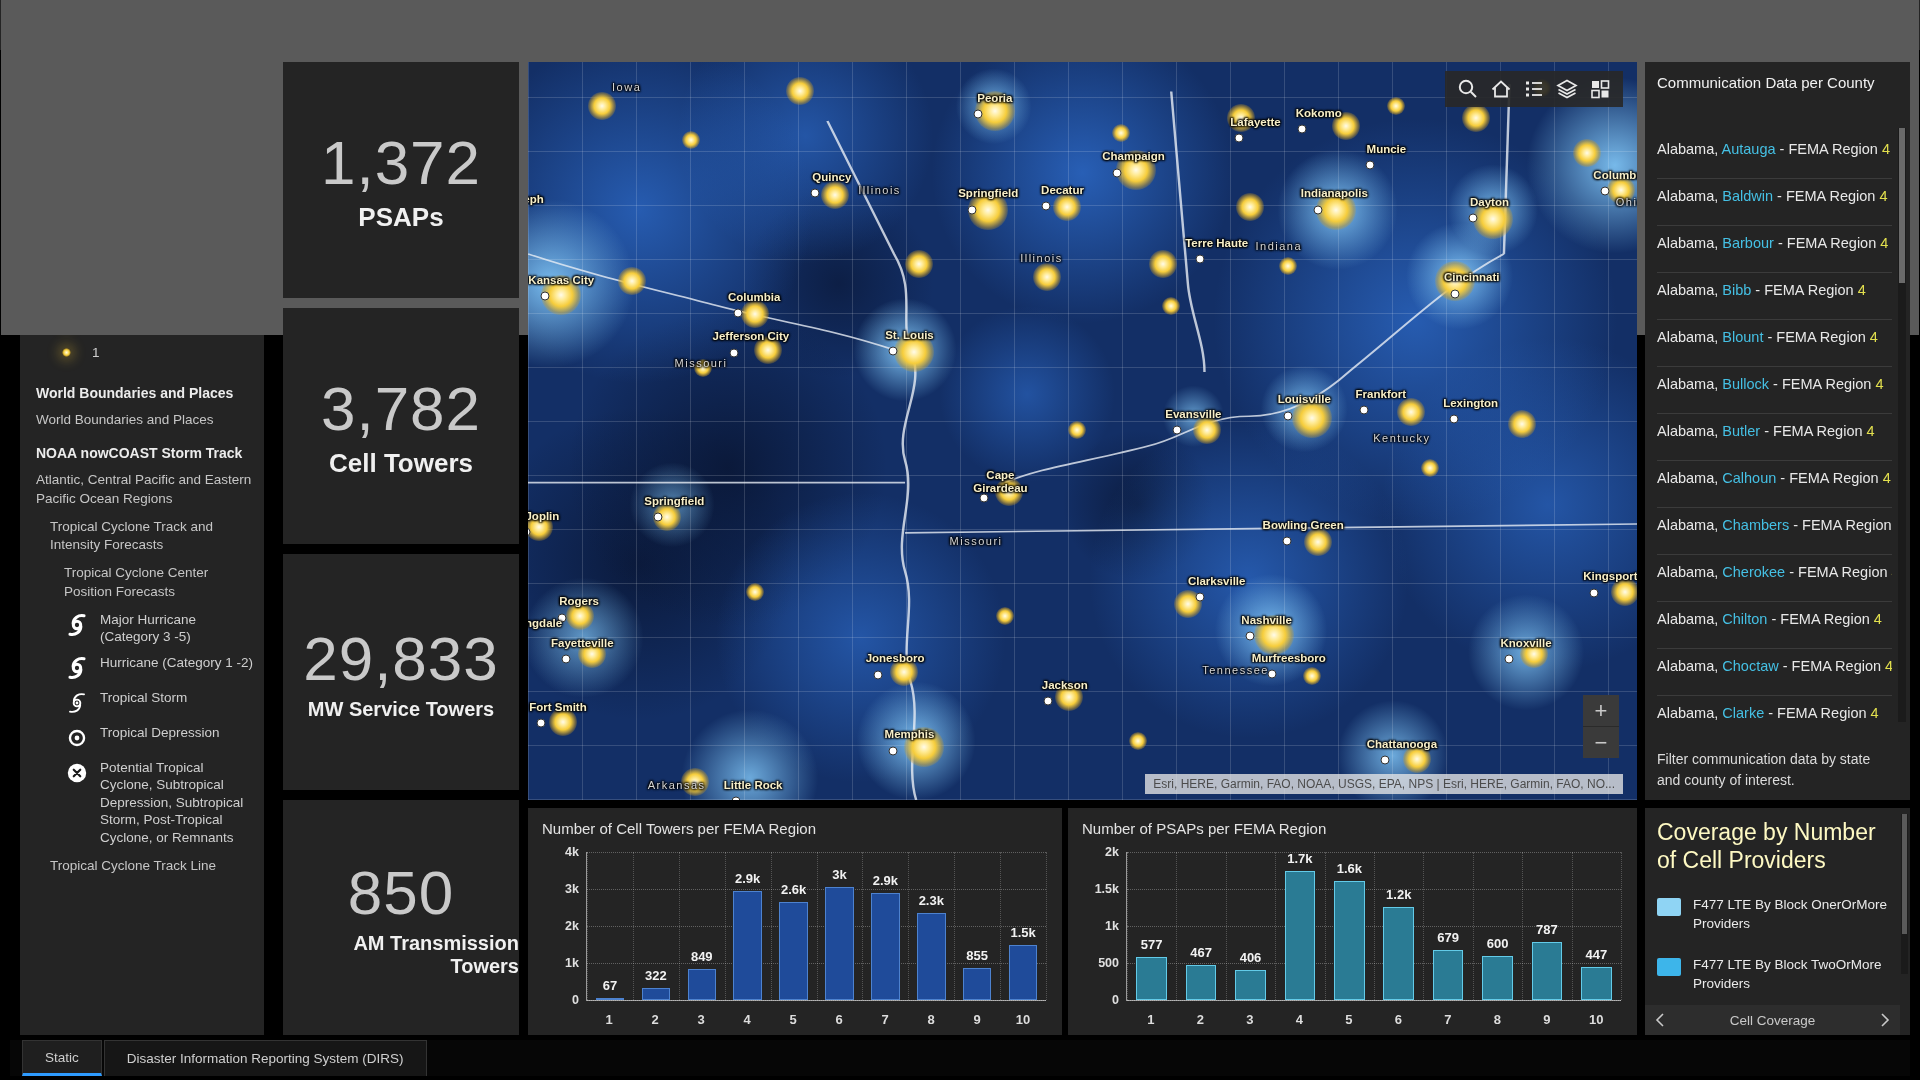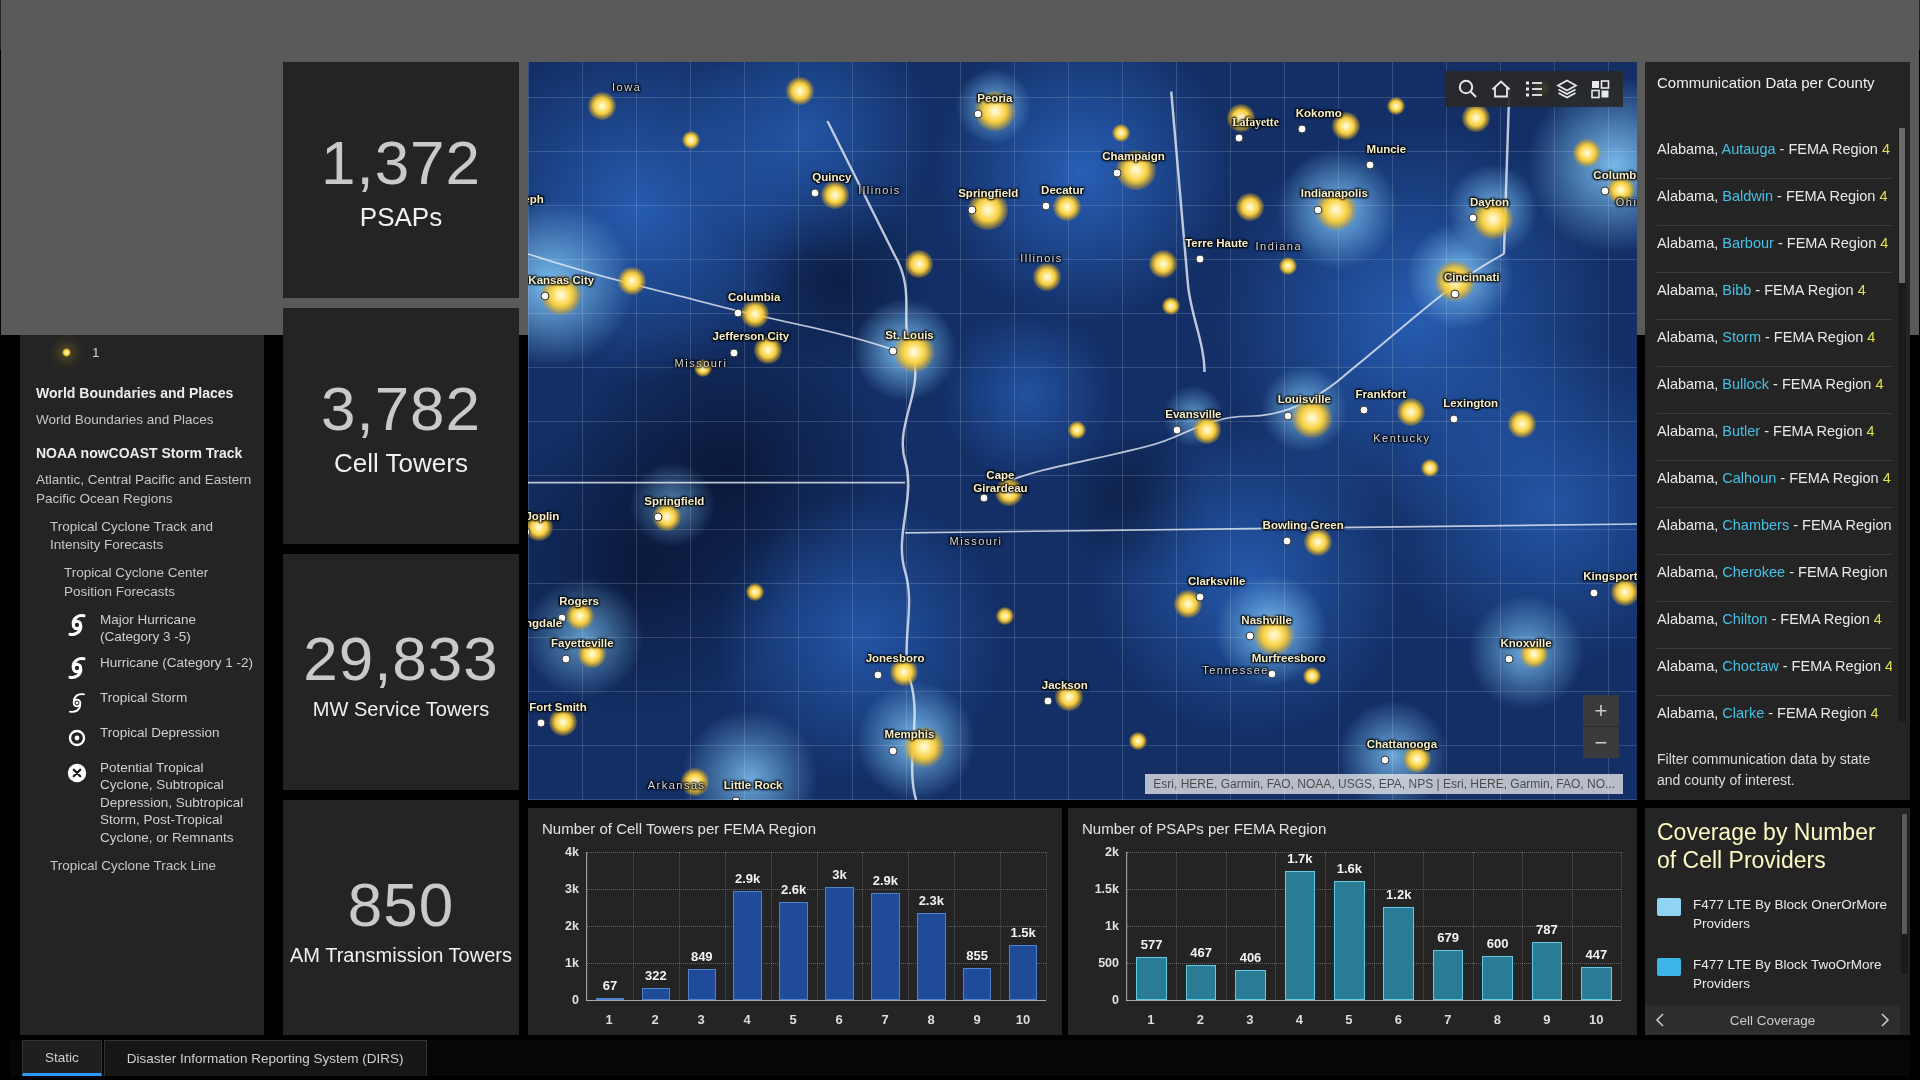--- a/index.html
+++ b/index.html
@@ -32,21 +32,21 @@
   .storm-row{display:flex;align-items:flex-start;margin:8px 0 8px 28px;line-height:1.3;}
   .storm-row .s-icon{width:26px;height:26px;flex:0 0 auto;margin-right:10px;margin-top:1px;}
   .storm-row .s-icon svg{width:26px;height:26px;display:block;}
   #legend-scroll{left:266px;top:62px;width:8px;bottom:45px;background:#1b1b1b;}
   #legend-scroll .thumb{position:absolute;left:1px;right:1px;top:0;height:335px;background:#5a5a5a;}
 
   
   .stat-card{position:absolute;left:283px;width:236px;background:#242424;display:flex;flex-direction:column;
     align-items:center;justify-content:center;}
   .stat-value{color:#c9c9c9;font-size:62px;font-weight:500;letter-spacing:1px;}
-  .stat-label{color:#f0f0f0;font-size:26px;font-weight:400;margin-top:4px;text-align:left;}
+  .stat-label{color:#f0f0f0;font-size:26px;font-weight:700;margin-top:4px;text-align:right;}
   .stat-label.small{font-size:20px;}
 
   
   #map{left:528px;top:62px;width:1109px;height:738px;background-color:#132f66;overflow:hidden;
     background-image:
       radial-gradient(circle at 34% 39%, rgba(130,200,248,.95) 0,rgba(130,200,248,0) 6%),
       radial-gradient(circle at 73% 20%, rgba(130,200,248,.9) 0,rgba(130,200,248,0) 6%),
       radial-gradient(circle at 84% 29%, rgba(130,200,248,.9) 0,rgba(130,200,248,0) 5%),
       radial-gradient(circle at 87% 20%, rgba(130,200,248,.8) 0,rgba(130,200,248,0) 4%),
       radial-gradient(circle at 70% 47%, rgba(130,200,248,.85) 0,rgba(130,200,248,0) 5%),
@@ -369,21 +369,21 @@
         <div class="tower" style="left: 78.3%; top: 5.9%; width: 18px; height: 18px;"></div>
         <div class="tower" style="left: 43%; top: 75%; width: 18px; height: 18px;"></div>
         <div class="tower" style="left: 55%; top: 92%; width: 18px; height: 18px;"></div>
       </div>
     <div id="labels-layer">
         <div class="city-label state" style="left: 8.9%; top: 3.4%;">Iowa</div>
         <div class="city-label" style="left: 42.1%; top: 4.9%;">Peoria</div>
         <div class="city-marker" style="left: 40.6%; top: 7.1%;"></div>
         <div class="city-label" style="left: 71.3%; top: 6.9%;">Kokomo</div>
         <div class="city-marker" style="left: 69.8%; top: 9.1%;"></div>
-        <div class="city-label" style="left: 65.6%; top: 8.1%; font-family: Liberation Serif, serif;">Lafayette</div>
+        <div class="city-label" style="left: 65.6%; top: 8.1%;">Lafayette</div>
         <div class="city-marker" style="left: 64.1%; top: 10.3%;"></div>
         <div class="city-label" style="left: 77.4%; top: 11.8%;">Muncie</div>
         <div class="city-marker" style="left: 75.9%; top: 14%;"></div>
         <div class="city-label" style="left: 54.6%; top: 12.8%;">Champaign</div>
         <div class="city-marker" style="left: 53.1%; top: 15%;"></div>
         <div class="city-label" style="left: 27.4%; top: 15.6%;">Quincy</div>
         <div class="city-marker" style="left: 25.9%; top: 17.8%;"></div>
         <div class="city-label state" style="left: 31.7%; top: 17.3%;">Illinois</div>
         <div class="city-label" style="left: 41.5%; top: 17.8%;">Springfield</div>
         <div class="city-marker" style="left: 40%; top: 20%;"></div>
@@ -506,21 +506,21 @@
     <div id="map-attribution">Esri, HERE, Garmin, FAO, NOAA, USGS, EPA, NPS | Esri, HERE, Garmin, FAO, NO...</div>
   </div>
 
   <div id="county-panel" class="panel">
     <div id="county-title">Communication Data per County</div>
     <div id="county-list">
         <div class="county-row"><span>Alabama, </span><span class="cty">Autauga</span><span> - FEMA Region </span><span class="reg">4</span></div>
         <div class="county-row"><span>Alabama, </span><span class="cty">Baldwin</span><span> - FEMA Region </span><span class="reg">4</span></div>
         <div class="county-row"><span>Alabama, </span><span class="cty">Barbour</span><span> - FEMA Region </span><span class="reg">4</span></div>
         <div class="county-row"><span>Alabama, </span><span class="cty">Bibb</span><span> - FEMA Region </span><span class="reg">4</span></div>
-        <div class="county-row"><span>Alabama, </span><span class="cty">Storm</span><span> - FEMA Region </span><span class="reg">4</span></div>
+        <div class="county-row"><span>Alabama, </span><span class="cty">Blount</span><span> - FEMA Region </span><span class="reg">4</span></div>
         <div class="county-row"><span>Alabama, </span><span class="cty">Bullock</span><span> - FEMA Region </span><span class="reg">4</span></div>
         <div class="county-row"><span>Alabama, </span><span class="cty">Butler</span><span> - FEMA Region </span><span class="reg">4</span></div>
         <div class="county-row"><span>Alabama, </span><span class="cty">Calhoun</span><span> - FEMA Region </span><span class="reg">4</span></div>
         <div class="county-row"><span>Alabama, </span><span class="cty">Chambers</span><span> - FEMA Region </span></div>
         <div class="county-row"><span>Alabama, </span><span class="cty">Cherokee</span><span> - FEMA Region </span><span class="reg">4</span></div>
         <div class="county-row"><span>Alabama, </span><span class="cty">Chilton</span><span> - FEMA Region </span><span class="reg">4</span></div>
         <div class="county-row"><span>Alabama, </span><span class="cty">Choctaw</span><span> - FEMA Region </span><span class="reg">4</span></div>
         <div class="county-row"><span>Alabama, </span><span class="cty">Clarke</span><span> - FEMA Region </span><span class="reg">4</span></div>
       </div>
     <div id="county-scroll">

